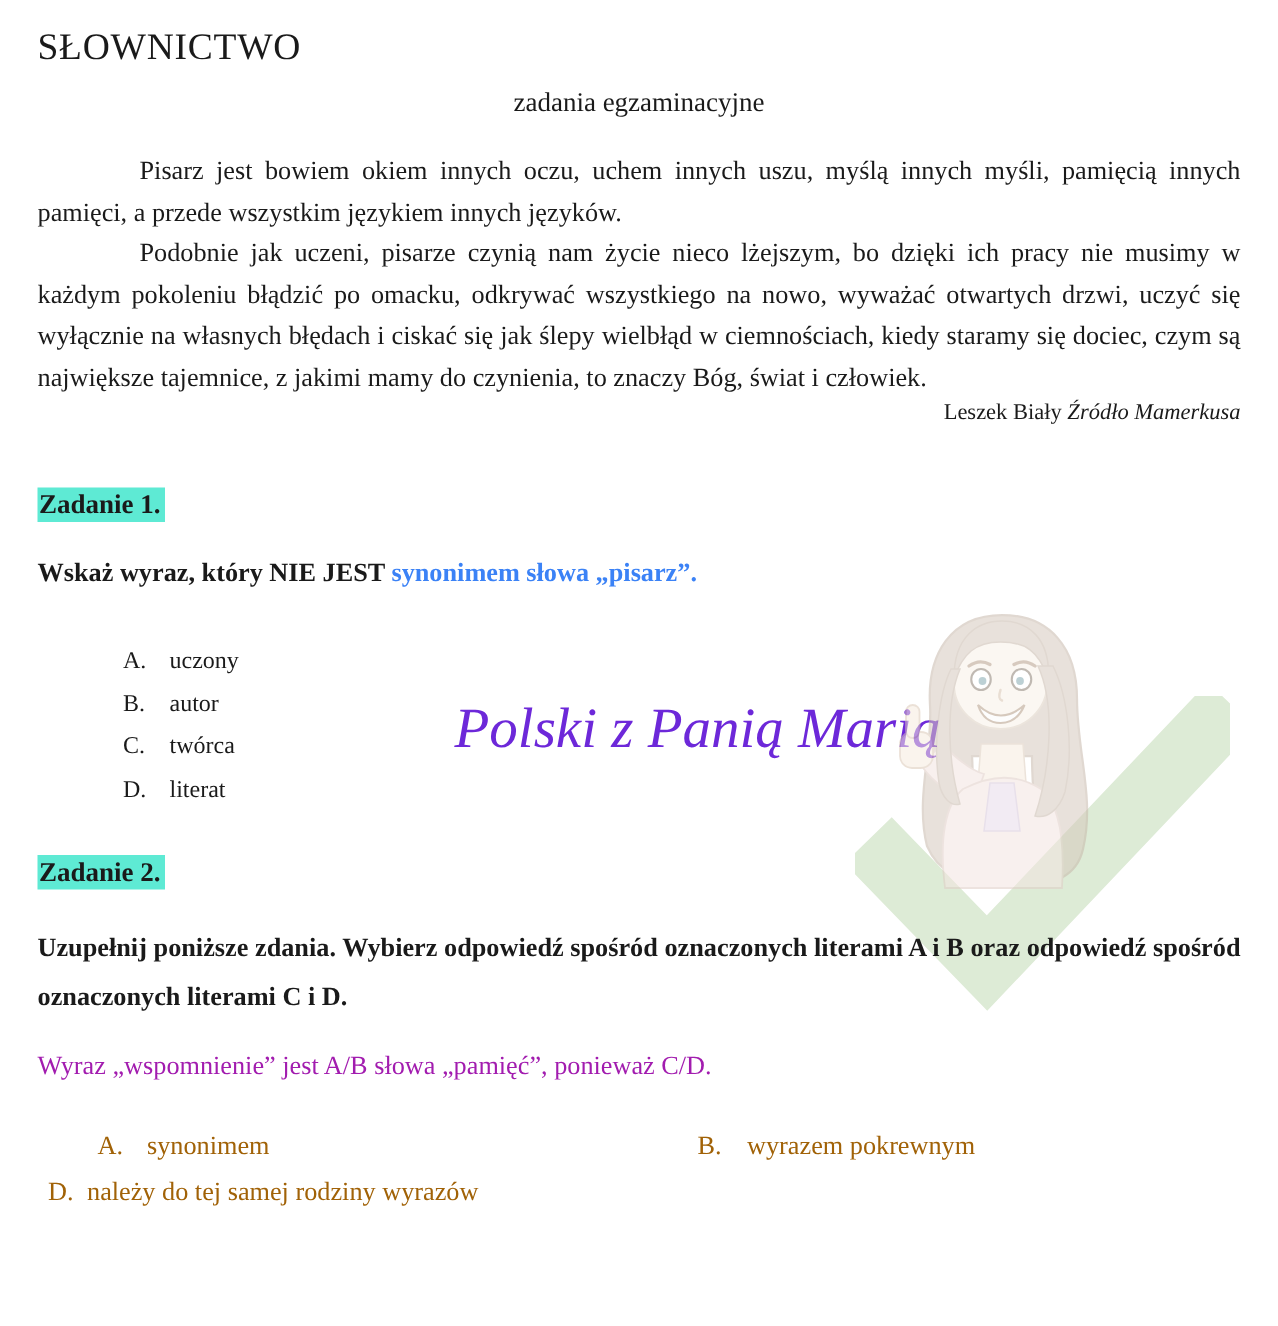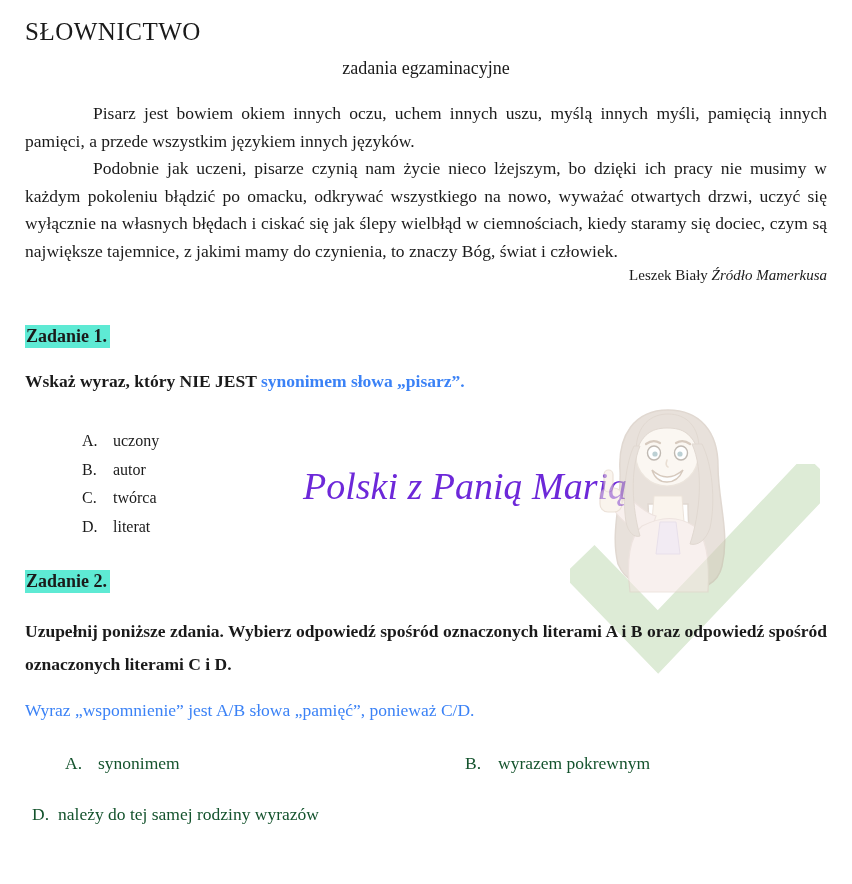--- a/index.html
+++ b/index.html
@@ -98,30 +98,30 @@
     font-size: 17.5px;
     font-weight: bold;
     line-height: 33px;
     text-align: justify;
   }
 
   .sentence2 {
     margin-top: 16px;
     font-size: 17.5px;
     line-height: 27px;
-    color: #3b82f6;
+    color: #a21caf;
   }
 
   .options-2 {
     margin-top: 26px;
     display: grid;
     grid-template-columns: 400px 1fr;
-    row-gap: 24px;
-    font-size: 17.5px;
-    color: #14532d;
+    row-gap: 4px;
+    font-size: 17.5px;
+    color: #a16207;
   }
   .options-2 .cell { line-height: 27px; }
   .options-2 .cell.left { padding-left: 40px; }
   .options-2 .cell.left .letter { display: inline-block; width: 33px; }
   .options-2 .cell.right { padding-left: 7px; }
   .options-2 .cell.right .letter { display: inline-block; width: 26px; }
 </style>
 </head>
 <body>
 

